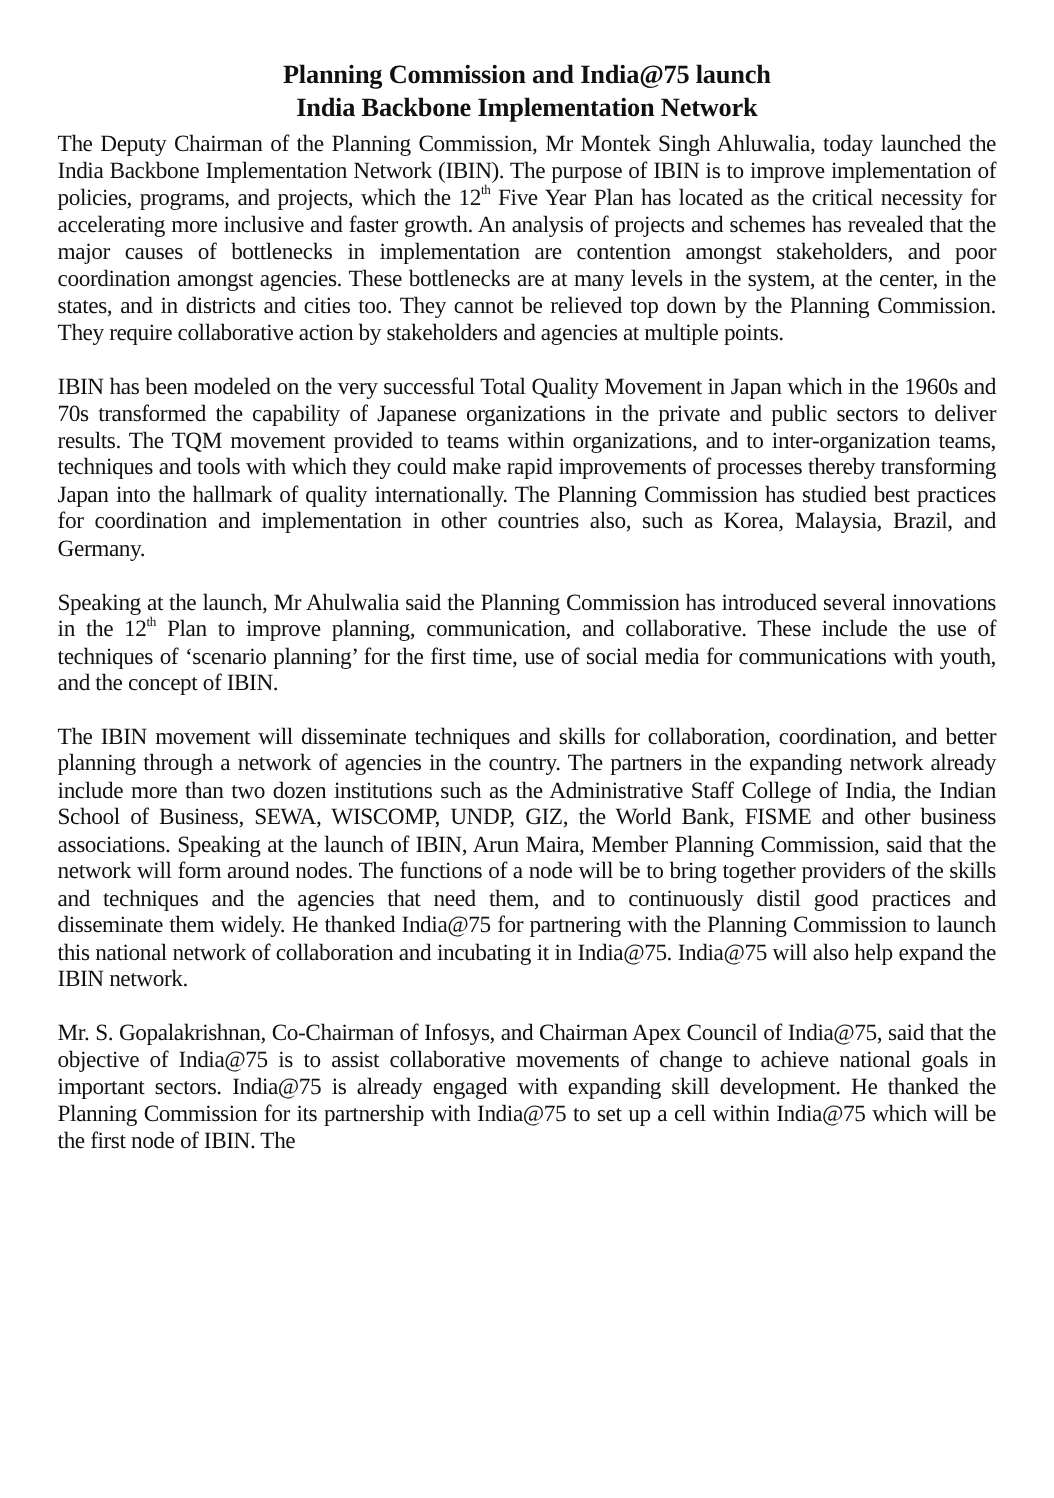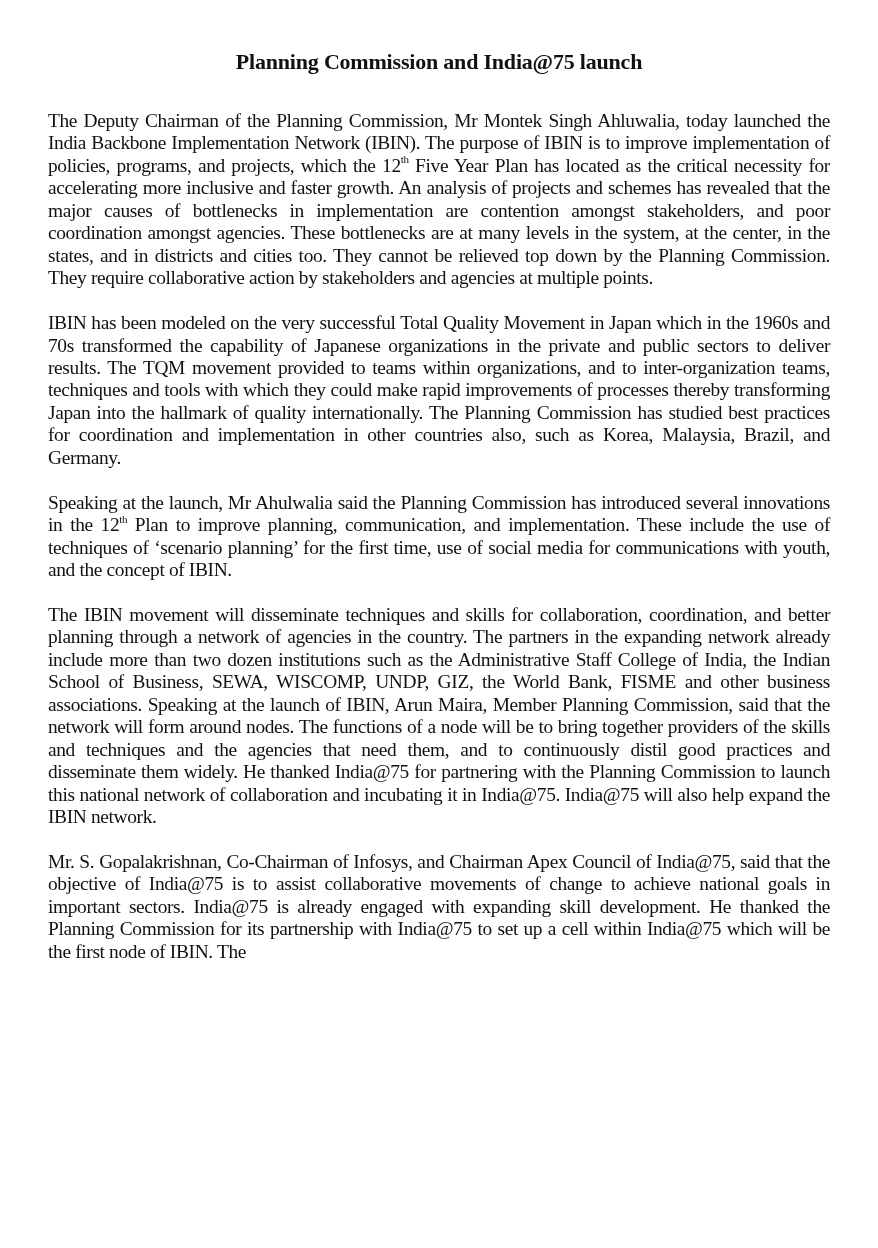--- a/index.html
+++ b/index.html
@@ -22,26 +22,27 @@
     }
     .para { margin: 0 0 22.45px 0; }
     .para sup { font-size: 11px; line-height: 0; position: relative; top: -1px; }
   </style>
 </head>
 <body>
 
 <div class="page">
   <div class="title">
     <div>Planning Commission and India@75 launch</div>
+    <div>India Backbone Implementation Network</div>
   </div>
 
   <div class="body">
     <p class="para"><span>The Deputy Chairman of the Planning Commission, Mr Montek Singh Ahluwalia, today launched the India Backbone Implementation Network (IBIN). The purpose of IBIN is to improve implementation of policies, programs, and projects, which the 12</span><sup>th</sup><span> Five Year Plan has located as the critical necessity for accelerating more inclusive and faster growth. An analysis of projects and schemes has revealed that the major causes of bottlenecks in implementation are contention amongst stakeholders, and poor coordination amongst agencies. These bottlenecks are at many levels in the system, at the center, in the states, and in districts and cities too. They cannot be relieved top down by the Planning Commission. They require collaborative action by stakeholders and agencies at multiple points.</span></p>
 
     <p class="para">IBIN has been modeled on the very successful Total Quality Movement in Japan which in the 1960s and 70s transformed the capability of Japanese organizations in the private and public sectors to deliver results. The TQM movement provided to teams within organizations, and to inter-organization teams, techniques and tools with which they could make rapid improvements of processes thereby transforming Japan into the hallmark of quality internationally. The Planning Commission has studied best practices for coordination and implementation in other countries also, such as Korea, Malaysia, Brazil, and Germany.</p>
 
-    <p class="para"><span>Speaking at the launch, Mr Ahulwalia said the Planning Commission has introduced several innovations in the 12</span><sup>th</sup><span> Plan to improve planning, communication, and implementation. These include the use of techniques of ‘scenario planning’ for the first time, use of social media for communications with youth, and the concept of IBIN.</span></p>
+    <p class="para"><span>Speaking at the launch, Mr Ahulwalia said the Planning Commission has introduced several innovations in the 12</span><sup>th</sup><span> Plan to improve planning, communication, and collaborative. These include the use of techniques of ‘scenario planning’ for the first time, use of social media for communications with youth, and the concept of IBIN.</span></p>
 
     <p class="para">The IBIN movement will disseminate techniques and skills for collaboration, coordination, and better planning through a network of agencies in the country. The partners in the expanding network already include more than two dozen institutions such as the Administrative Staff College of India, the Indian School of Business, SEWA, WISCOMP, UNDP, GIZ, the World Bank, FISME and other business associations. Speaking at the launch of IBIN, Arun Maira, Member Planning Commission, said that the network will form around nodes. The functions of a node will be to bring together providers of the skills and techniques and the agencies that need them, and to continuously distil good practices and disseminate them widely. He thanked India@75 for partnering with the Planning Commission to launch this national network of collaboration and incubating it in India@75. India@75 will also help expand the IBIN network.</p>
 
     <p class="para">Mr. S. Gopalakrishnan, Co-Chairman of Infosys, and Chairman Apex Council of India@75, said that the objective of India@75 is to assist collaborative movements of change to achieve national goals in important sectors. India@75 is already engaged with expanding skill development. He thanked the Planning Commission for its partnership with India@75 to set up a cell within India@75 which will be the first node of IBIN. The</p>
   </div>
 </div>
 
 </body></html>

